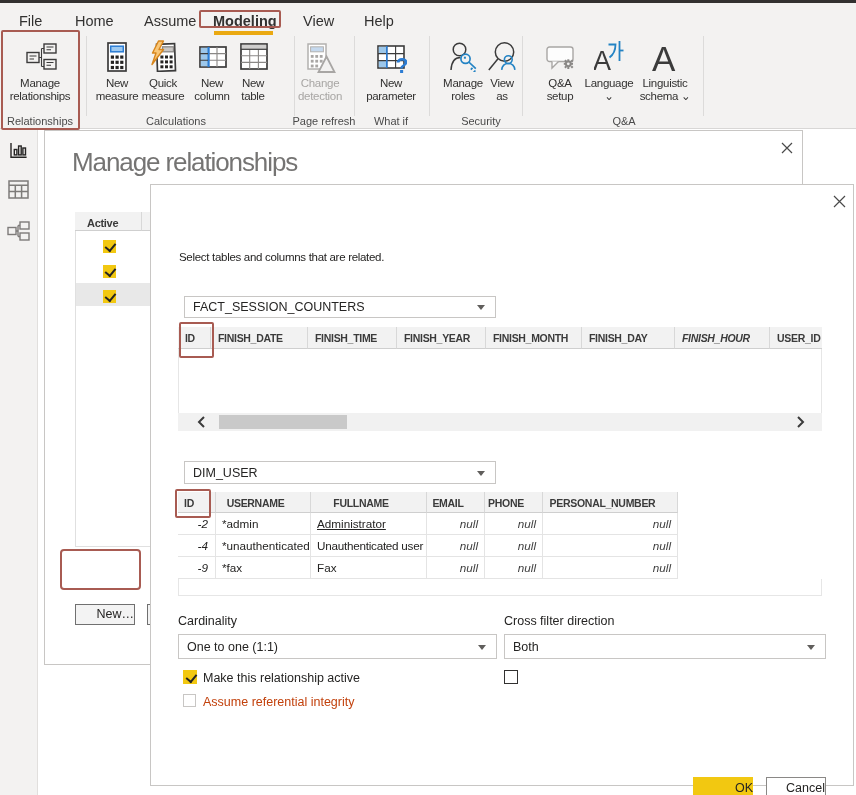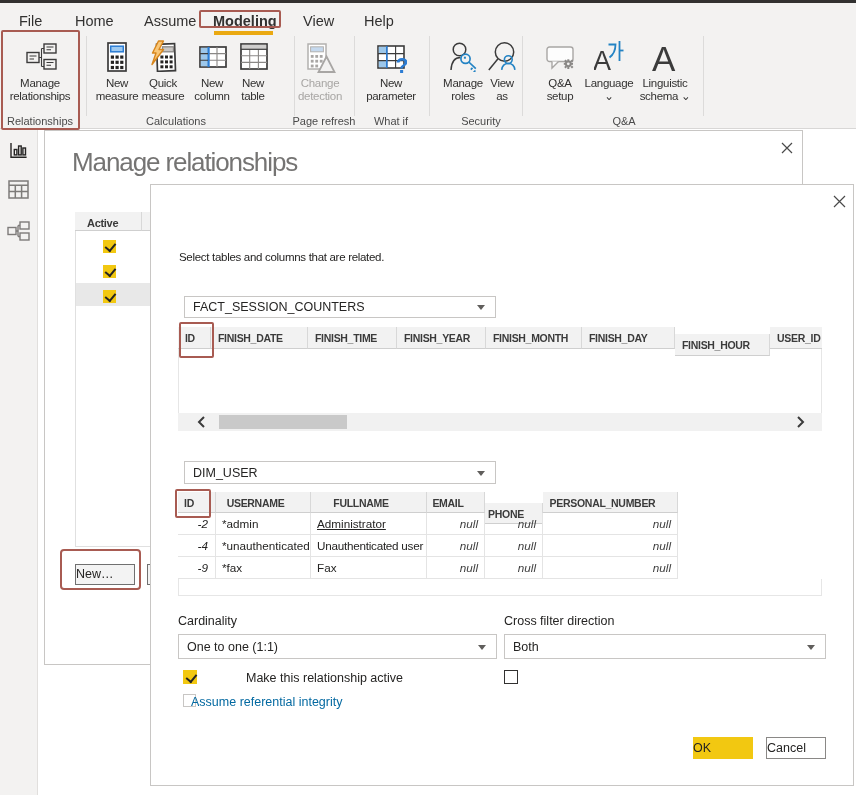--- a/index.html
+++ b/index.html
@@ -32,21 +32,21 @@
   
   .hcell{position:absolute;background:#f2f2f2;border-right:1px solid #d8d8d8;border-bottom:1px solid #cfcfcf;box-sizing:border-box;
          font-size:10.5px;font-weight:bold;letter-spacing:-0.3px;color:#3b3b3b;white-space:nowrap;overflow:hidden;}
   .hcell div{padding:5px 0 0 7px;}
   .hc2 div{padding:5px 15px 0 0;text-align:center;}
   .dcell{position:absolute;border-right:1px solid #e4e4e4;border-bottom:1px solid #e4e4e4;box-sizing:border-box;
          font-size:11.7px;color:#252423;white-space:nowrap;overflow:hidden;line-height:21px;}
   .num{font-style:italic;text-align:right;}
   .nul{font-style:italic;text-align:right;color:#3f3f3f;}
   .cklabel{position:absolute;font-size:12.5px;}
-  .btn{position:absolute;box-sizing:border-box;font-size:12.5px;text-align:left;}
+  .btn{position:absolute;box-sizing:border-box;font-size:12.5px;text-align:right;margin-top:40px;}
   .ck{width:13px;height:13px;background:#f2c811;}
   .ck::after{content:"";position:absolute;left:3.5px;top:1px;width:4.5px;height:8px;
     border:solid #252423;border-width:0 2.2px 2.2px 0;transform:rotate(40deg);}
   .ck15{width:14px;height:14px;background:#f2c811;}
   .ck15::after{content:"";position:absolute;left:4.5px;top:2px;width:4.5px;height:8px;
     border:solid #252423;border-width:0 2px 2px 0;transform:rotate(40deg);}
 </style>
 </head>
 <body>
 <div class="abs" id="topstrip"></div>
@@ -301,21 +301,21 @@
       </div>
     <div class="hcell" style="left:219px;top:0;width:89px;height:22px;">
         <div>FINISH_YEAR</div>
       </div>
     <div class="hcell" style="left:308px;top:0;width:96px;height:22px;">
         <div>FINISH_MONTH</div>
       </div>
     <div class="hcell" style="left:404px;top:0;width:93px;height:22px;">
         <div>FINISH_DAY</div>
       </div>
-    <div class="hcell" style="left:497px;top:7px;width:95px;height:22px;">
+    <div class="hcell" style="left:497px;top:0;width:95px;height:22px;font-style:italic;">
         <div>FINISH_HOUR</div>
       </div>
     <div class="hcell" style="left:592px;top:0;width:52px;height:22px;border-right:none;">
         <div>USER_ID</div>
       </div>
     <div class="abs" style="left:0;top:22px;width:644px;height:64px;border-left:1px solid #e6e6e6;border-right:1px solid #e6e6e6;box-sizing:border-box;"></div>
     <div class="abs" style="left:0;top:86px;width:644px;height:18px;background:#f1f1f1;">
       <svg class="abs" style="left:18px;top:3px;" width="10" height="12" viewBox="0 0 10 12">
           <polyline points="8,1 3,6 8,11" fill="none" stroke="#3b3b3b" stroke-width="2"></polyline>
         </svg>
@@ -337,21 +337,21 @@
       </div>
     <div class="hcell hc2" style="left:38px;top:0;width:95px;height:21px;">
         <div>USERNAME</div>
       </div>
     <div class="hcell hc2" style="left:133px;top:0;width:116px;height:21px;">
         <div>FULLNAME</div>
       </div>
     <div class="hcell hc2" style="left:249px;top:0;width:58px;height:21px;">
         <div>EMAIL</div>
       </div>
-    <div class="hcell hc2" style="left:307px;top:11px;width:58px;height:21px;">
+    <div class="hcell hc2" style="left:307px;top:0;width:58px;height:21px;">
         <div>PHONE</div>
       </div>
     <div class="hcell hc2" style="left:365px;top:0;width:135px;height:21px;">
         <div>PERSONAL_NUMBER</div>
       </div>
 
     <div class="dcell num" style="left:0;top:21px;width:38px;height:22px;padding-right:7px;">-2</div>
     <div class="dcell" style="left:38px;top:21px;width:95px;height:22px;padding-left:6px;">*admin</div>
     <div class="dcell" style="left:133px;top:21px;width:116px;height:22px;padding-left:6px;text-decoration:underline;">Administrator</div>
     <div class="dcell nul" style="left:249px;top:21px;width:58px;height:22px;padding-right:6px;">null</div>
@@ -377,23 +377,23 @@
   <div class="dd" style="left:27px;top:449px;width:319px;height:25px;text-align:right;">
       <span>One to one (1:1)</span>
       <i></i>
     </div>
   <div class="dd" style="left:353px;top:449px;width:322px;height:25px;">
       <span>Both</span>
       <i></i>
     </div>
 
   <div class="ricon ck15" style="left:32px;top:485px;"></div>
-  <div class="cklabel" style="left:52px;top:486px;margin-left:43px;">Make this relationship active</div>
+  <div class="cklabel" style="left:52px;top:486px;">Make this relationship active</div>
   <div class="abs" style="left:353px;top:485px;width:14px;height:14px;border:1.5px solid #323130;box-sizing:border-box;background:#fff;"></div>
   <div class="abs" style="left:32px;top:509px;width:13px;height:13px;border:1px solid #c8c6c4;box-sizing:border-box;"></div>
-  <div class="cklabel" style="left:40px;top:510px;color:#0369a1;">Assume referential integrity</div>
+  <div class="cklabel" style="left:52px;top:510px;color:#c2410c;">Assume referential integrity</div>
 
   <div class="btn" style="left:542px;top:552px;width:60px;height:22px;background:#f2c811;line-height:22px;">OK</div>
   <div class="btn" style="left:615px;top:552px;width:60px;height:22px;background:#fff;border:1px solid #8a8886;line-height:20px;">Cancel</div>
 </div>
 
 <div class="red" style="left:179px;top:322px;width:35px;height:36px;"></div>
 <div class="red" style="left:175px;top:489px;width:36px;height:29px;"></div>
 
 </body></html>

